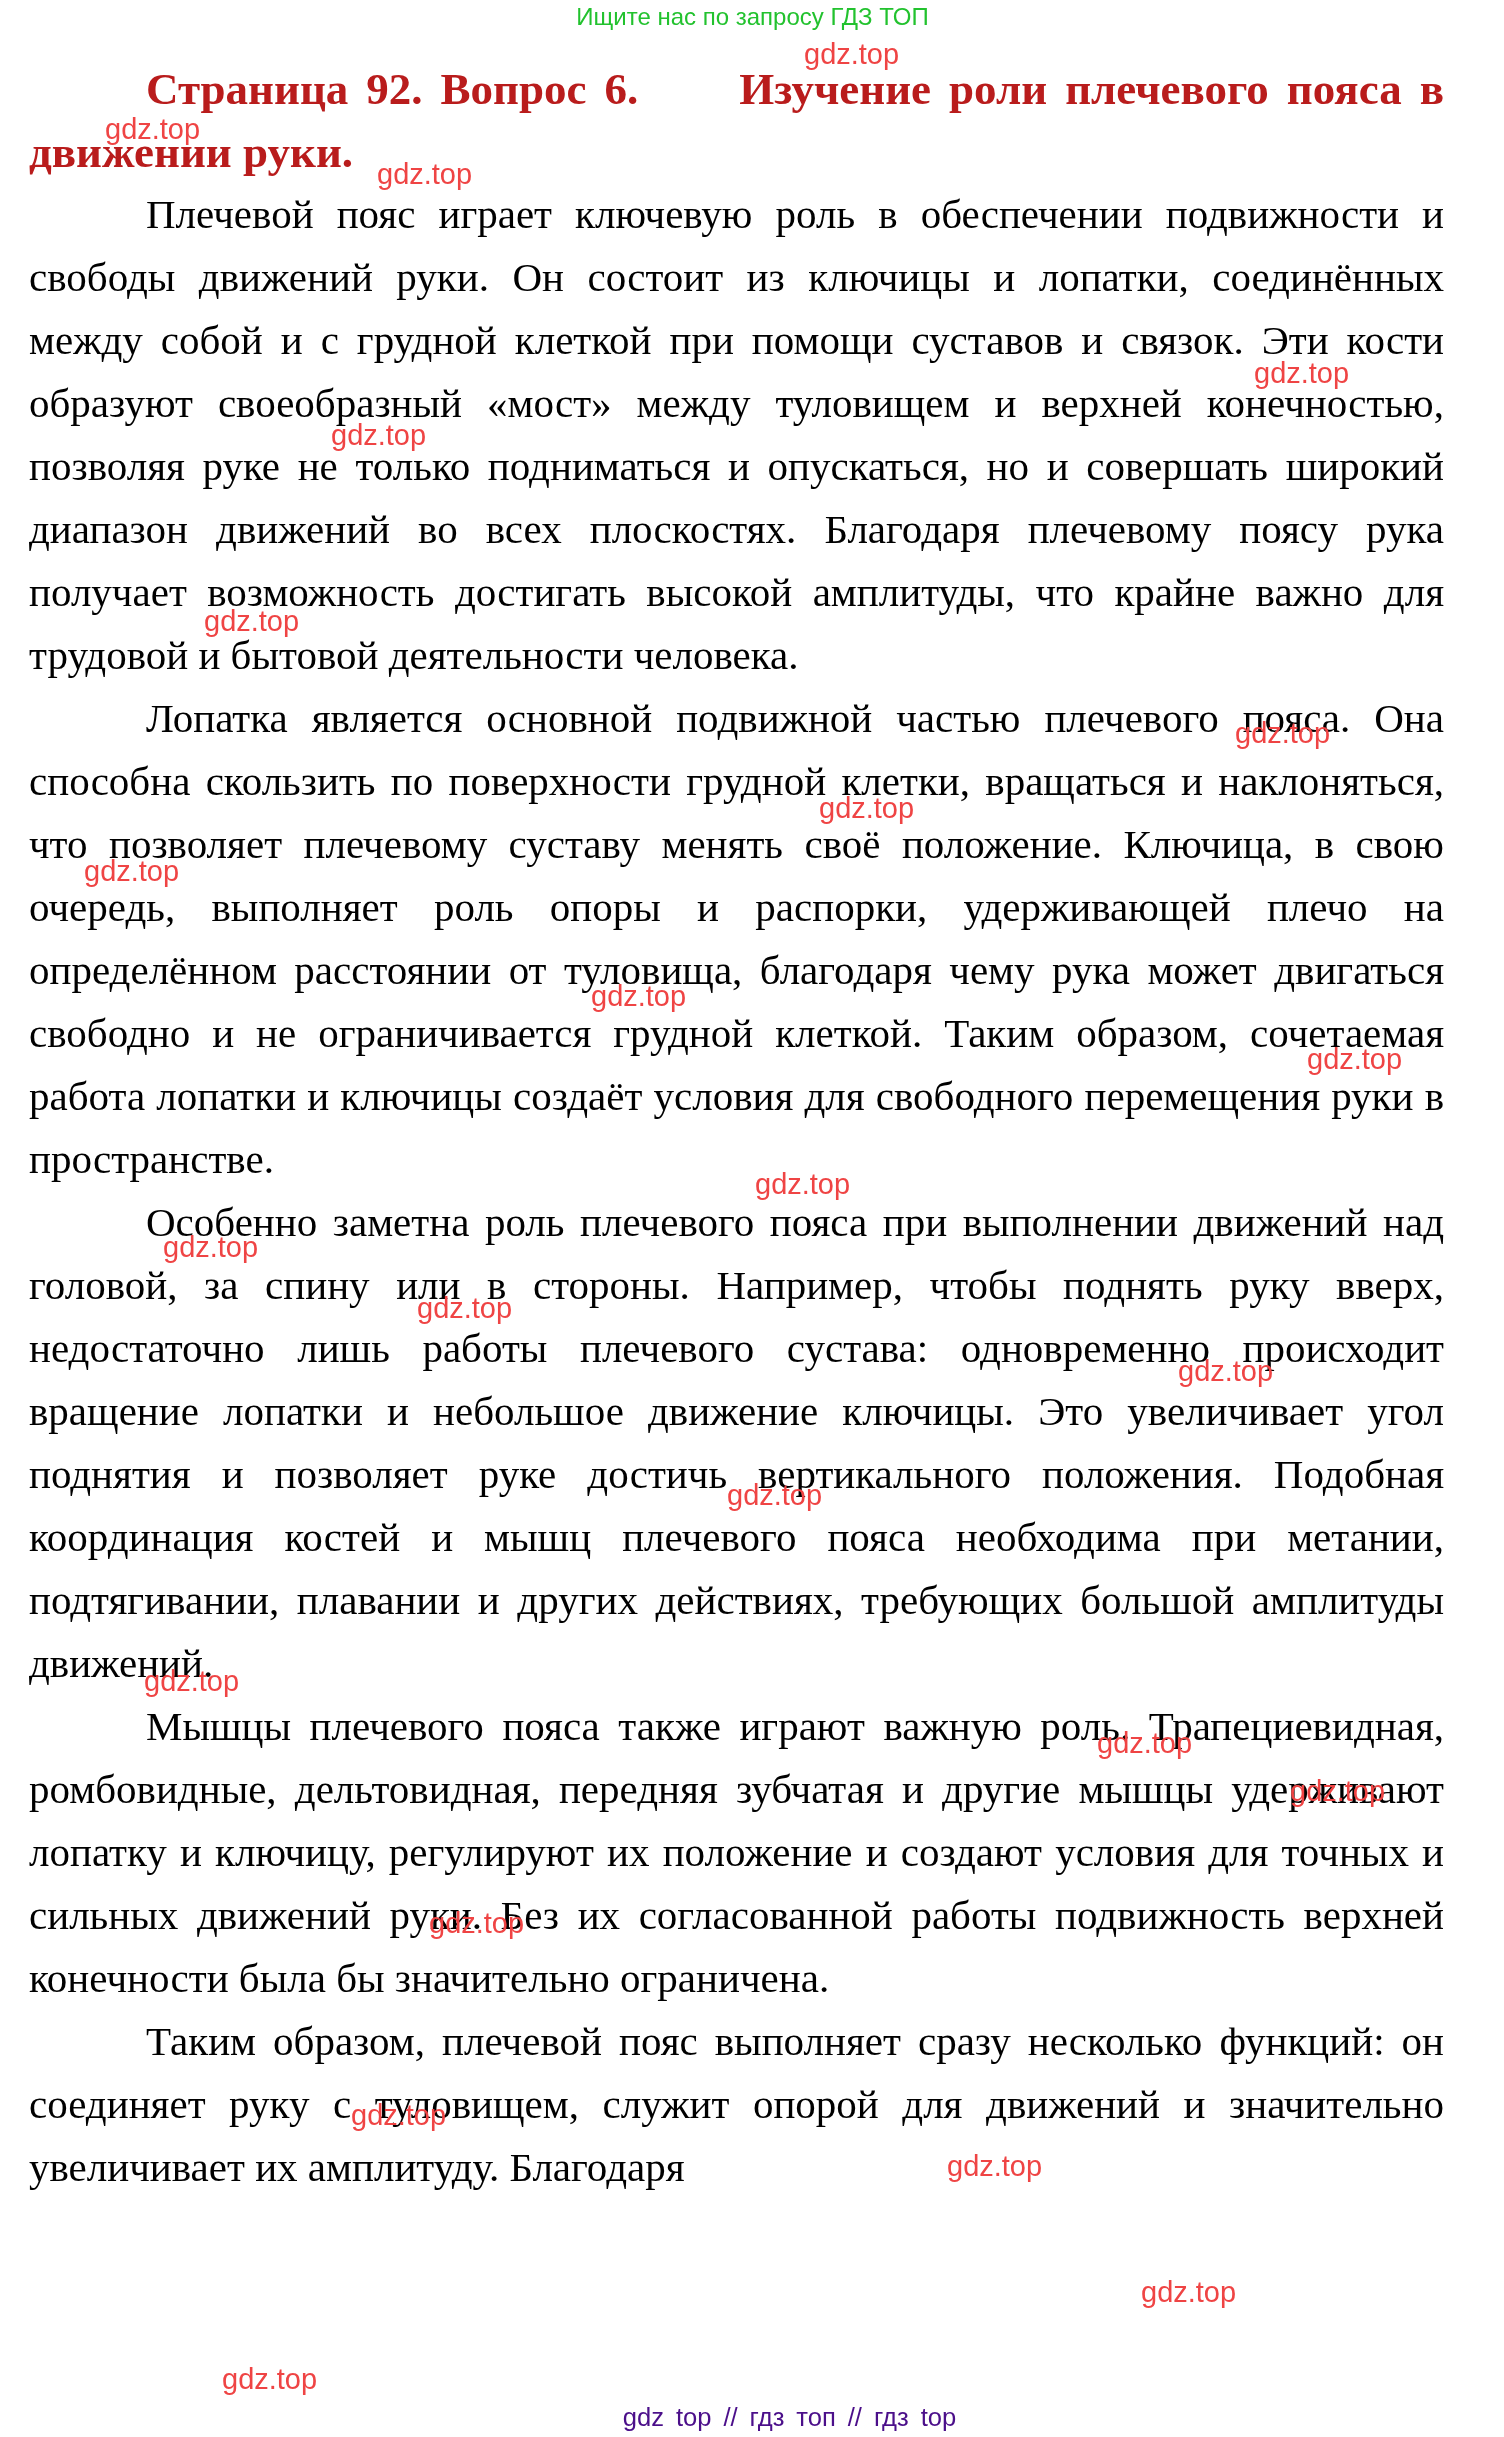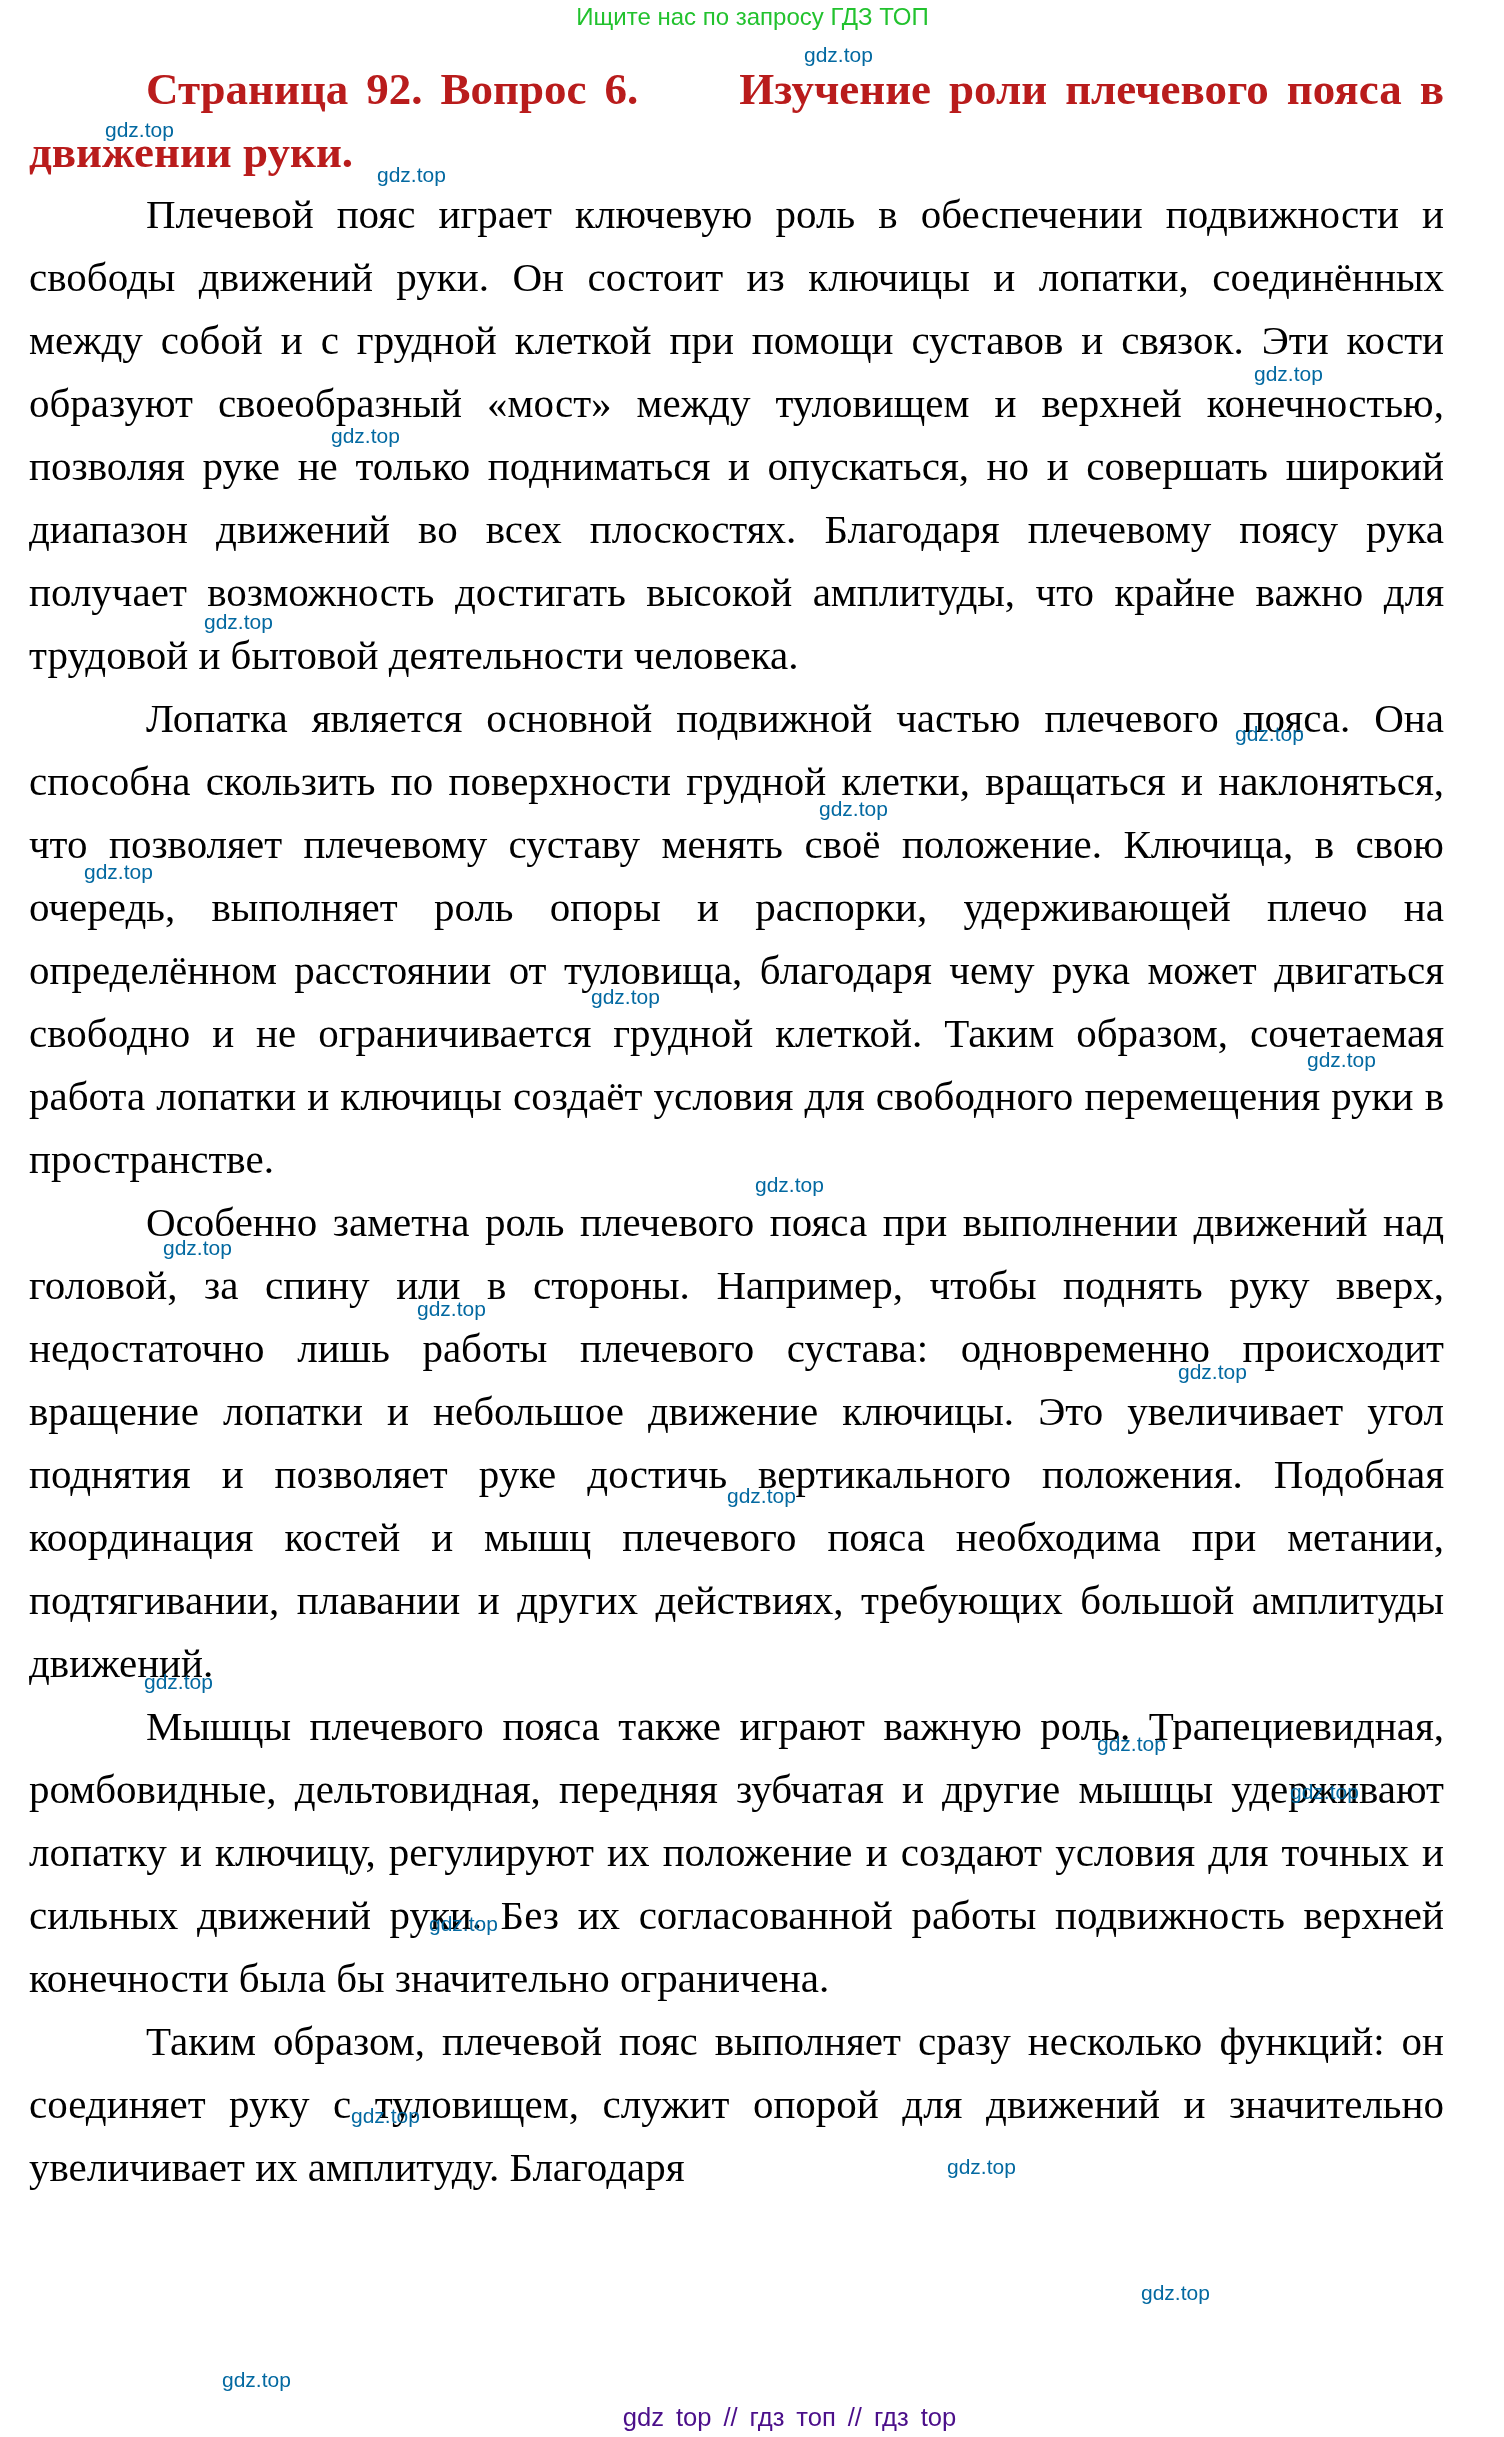--- a/index.html
+++ b/index.html
@@ -17,21 +17,21 @@
   }
   .heading .h-lead { padding-left: 117px; }
   .heading .h-gap { display: inline-block; width: 101px; }
   .body-text {
     position: absolute; left: 29px; top: 183px; width: 1415px;
     font-family: "Liberation Serif", serif; font-size: 41px; line-height: 63px; color: #000;
   }
   .body-text p { margin: 0; text-indent: 117px; text-align: justify; }
   .wm {
     position: absolute; font-family: "Liberation Sans", sans-serif;
-    font-size: 21px; line-height: 25.6px; color: #0369a1; white-space: nowrap;
+    font-size: 29px; line-height: 25.6px; color: #ef4444; white-space: nowrap;
   }
   .footer {
     position: absolute; left: 0; top: 2401px; width: 1505px; text-align: center;
     font-family: "Liberation Sans", sans-serif; font-size: 25.6px; line-height: 32px;
     word-spacing: 4.8px;
     margin-left: 37px;
   }
 </style>
 </head>
 <body>

